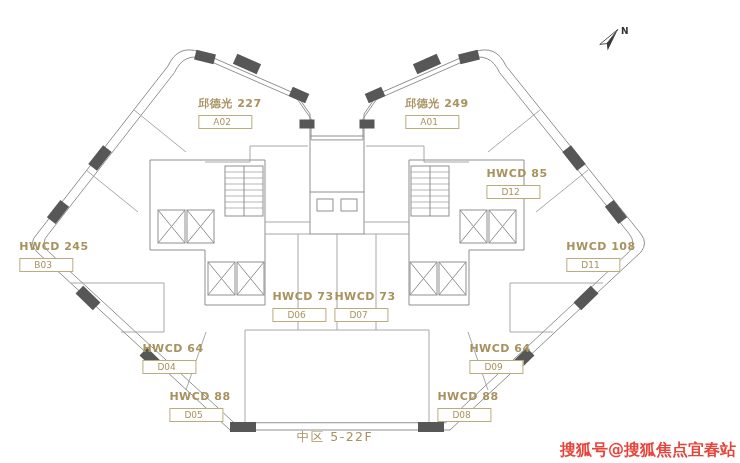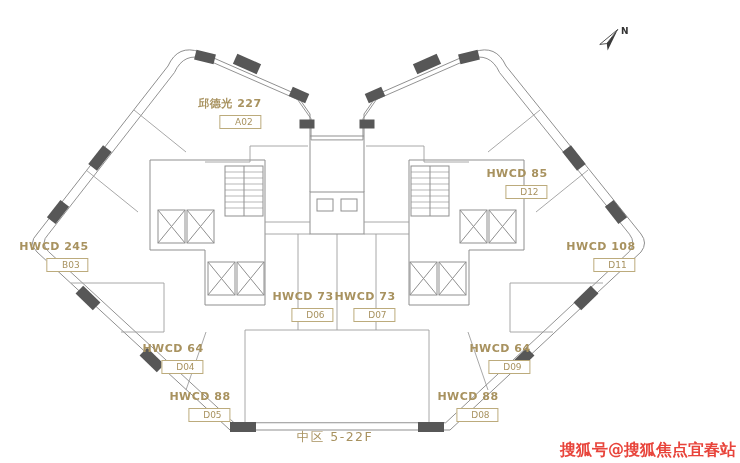--- a/index.html
+++ b/index.html
@@ -13,29 +13,29 @@
   }
   .outline{stroke-width:1.6;fill:#ffffff;stroke-linejoin:round;}
   .inner-outline{stroke:#bdbdbd;stroke-width:.8;}
   .hatch line{stroke:#9a9a9a;stroke-width:.7;}
   .partitions line,.partitions path{stroke:#9e9e9e;stroke-width:.9;}
   .dark-fills rect{fill:#575757;stroke:none;}
   .compass-needle-dark{fill:#3a3a3a;stroke:none;}
   .compass-needle-light{fill:#fff;stroke:#3a3a3a;stroke-width:.8;}
   .compass-n{fill:#333;font-size:9px;font-weight:bold;stroke:none;}
   .unit{
-    position:absolute;transform:translateX(-50%);text-align:right;z-index:3;
+    position:absolute;transform:translateX(-50%);text-align:left;z-index:3;
   }
   .u-name{
     color:#a8925f;font-size:11px;font-weight:600;white-space:nowrap;
     letter-spacing:.5px;line-height:13px;
   }
   .u-code{
     display:inline-block;min-width:24px;border:1px solid #bcab7c;color:#a8925f;
-    font-size:9px;line-height:12px;padding:0 8px;margin-top:3px;background:#fff;
+    font-size:9px;line-height:12px;padding:0 14px;margin-top:3px;background:#fff;
   }
   .zone-label{
     position:absolute;left:335px;top:429px;transform:translateX(-50%);
     color:#a8925f;font-size:12.5px;font-weight:400;letter-spacing:1.5px;
     white-space:nowrap;z-index:3;
   }
   .watermark{
     position:absolute;right:4px;top:440px;color:#e8443b;font-size:16px;
     font-weight:700;white-space:nowrap;z-index:4;
   }
@@ -163,20 +163,24 @@
         <polygon class="compass-needle-light" points="0,-16 -5,7 0,2"></polygon>
       </g>
       <text class="compass-n" x="621" y="34">N</text>
     </g>
   </svg>
 
   <div class="unit" style="left:230px;top:97px">
     <div class="u-name">邱德光 227</div>
     <div class="u-code">A02</div>
   </div>
+  <div class="unit" style="left:437px;top:97px">
+    <div class="u-name">邱德光 249</div>
+    <div class="u-code">A01</div>
+  </div>
   <div class="unit" style="left:517px;top:167px">
     <div class="u-name">HWCD 85</div>
     <div class="u-code">D12</div>
   </div>
   <div class="unit" style="left:601px;top:240px">
     <div class="u-name">HWCD 108</div>
     <div class="u-code">D11</div>
   </div>
   <div class="unit" style="left:500px;top:342px">
     <div class="u-name">HWCD 64</div>

